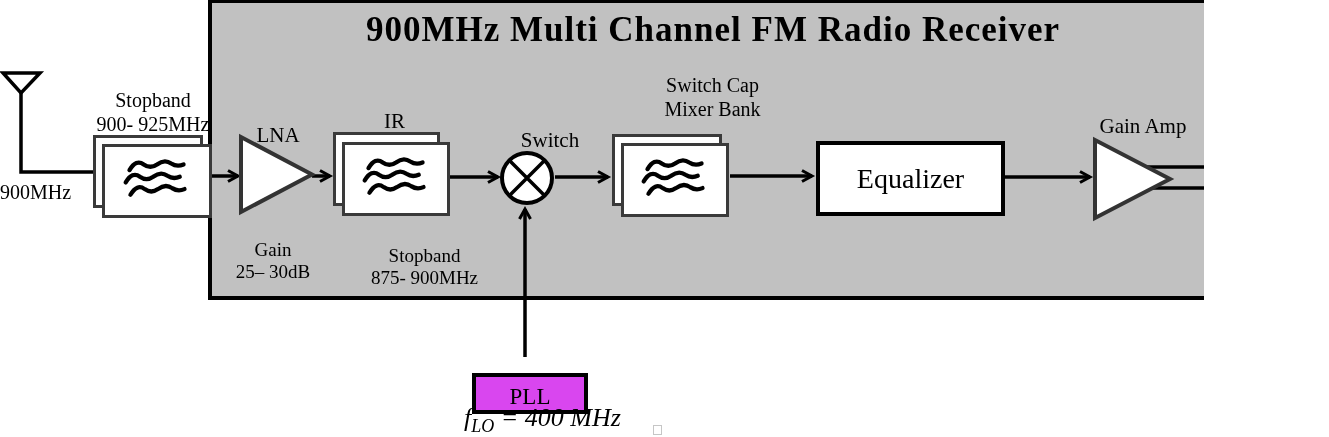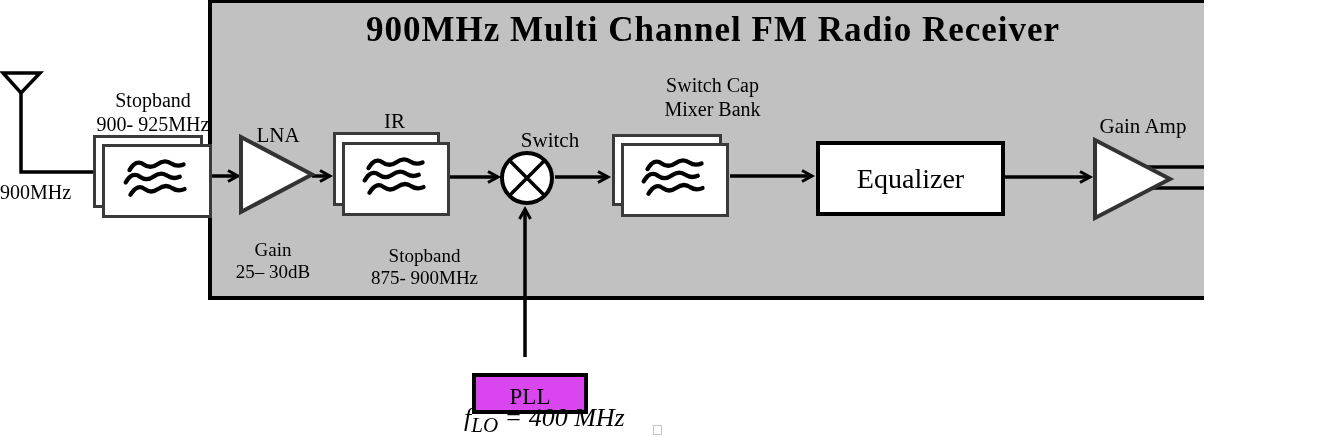--- a/index.html
+++ b/index.html
@@ -16,21 +16,21 @@
                 display:flex;align-items:center;justify-content:center;}
   .wave{stroke:#000;stroke-width:4.5;fill:none;stroke-linecap:round;}
   .lbl{position:absolute;text-align:center;line-height:1.18;}
   .f19{font-size:19px;margin-top:19px;} .f21{font-size:21px;} .f20{font-size:20px;}
   #equalizer-box{left:816px;top:141px;width:189px;height:75px;background:#fff;border:4px solid #000;
                  box-sizing:border-box;display:flex;align-items:center;justify-content:center;
                  font-size:28px;}
   #pll-box{left:472px;top:357px;width:116px;height:41px;background:#d946ef;border:4px solid #000;
            box-sizing:border-box;display:flex;align-items:flex-end;justify-content:center;font-size:23px;margin-top:16px;}
   #flo-label{left:464px;top:403px;width:170px;font-size:26px;font-style:italic;text-align:left;}
-  #flo-label sub{font-size:21px;}
+  #flo-label sub{font-size:18px;}
   #missing-glyph{left:653px;top:425px;width:7px;height:8px;border:1px solid #c6c6c6;}
 </style>
 </head>
 <body>
 
 <div id="canvas">
 
   <div class="abs" id="receiver-box"></div>
   <div class="abs" id="title">900MHz Multi Channel FM Radio Receiver</div>
 

